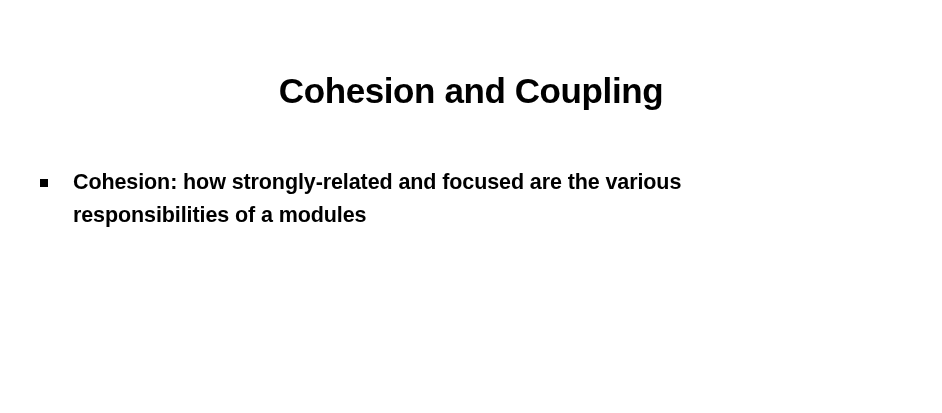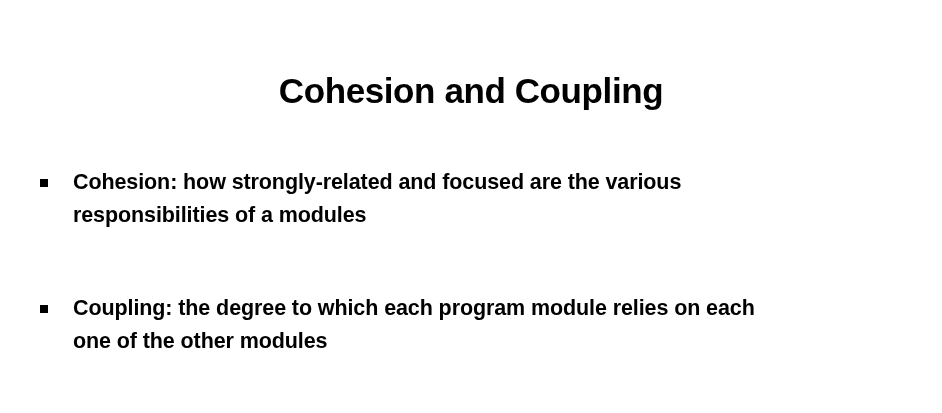--- a/index.html
+++ b/index.html
@@ -43,21 +43,21 @@
     position: absolute;
     left: 0;
     top: 166px;
     width: 942px;
   }
 
   .bullet-item {
     position: relative;
     padding-left: 73px;
     padding-right: 30px;
-    margin-bottom: 60px;
+    margin-bottom: 28px;
   }
 
   .bullet-item:last-child {
     margin-bottom: 0;
   }
 
   .bullet-marker {
     position: absolute;
     left: 40px;
     top: 13px;
@@ -89,23 +89,16 @@
   <div class="bullet-list">
 
     <div class="bullet-item">
       <span class="bullet-marker"></span>
       <div class="bullet-text">
         <span class="bullet-line">Cohesion: how strongly-related and focused are the various</span>
         <span class="bullet-line">responsibilities of a modules</span>
       </div>
     </div>
 
-    <div class="bullet-item">
-      <span class="bullet-marker"></span>
-      <div class="bullet-text">
-        <span class="bullet-line">Coupling: the degree to which each program module relies on each</span>
-        <span class="bullet-line">one of the other modules</span>
-      </div>
-    </div>
 
   </div>
 
 </div>
 
 </body></html>

